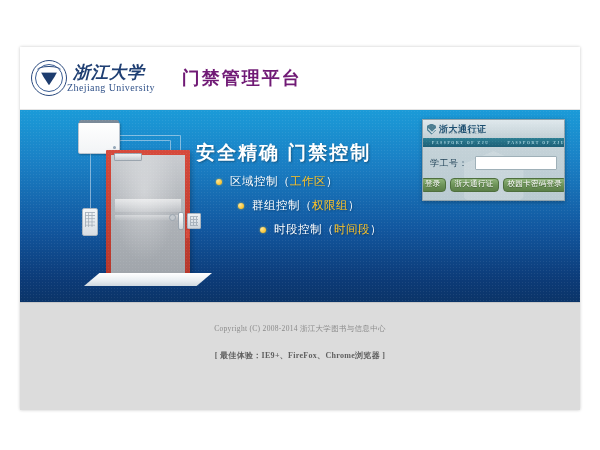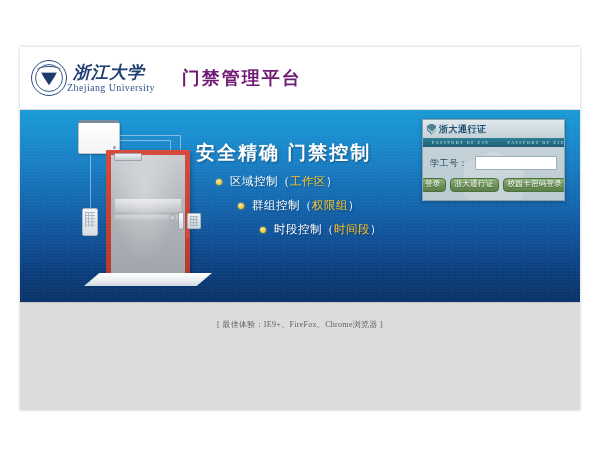--- a/index.html
+++ b/index.html
@@ -259,21 +259,21 @@
     position:relative;height:108px;
     background:#dcdcdc;
     border-top:1px solid #c8c8c8;
     text-align:center;
   }
   .footer-copy{
     padding-top:21px;font-size:7.5px;color:#8a8a8a;letter-spacing:.3px;
     font-family:"Liberation Serif","DejaVu Serif",serif;
   }
   .footer-browser{
-    padding-top:16px;font-size:8px;color:#5f5f5f;font-weight:normal;
+    padding-top:16px;font-size:8px;color:#5f5f5f;font-weight:bold;
     letter-spacing:.3px;
     font-family:"Liberation Serif","DejaVu Serif",serif;
   }
 </style>
 </head>
 <body>
 
 <div class="page-frame">
 
   <div class="site-header">
@@ -371,16 +371,17 @@
           <button class="btn">登录</button>
           <button class="btn">浙大通行证</button>
           <button class="btn">校园卡密码登录</button>
         </div>
       </div>
     </div>
 
   </div>
 
   <div class="footer">
+    <div class="footer-copy">Copyright (C) 2008-2014 浙江大学图书与信息中心</div>
     <div class="footer-browser">[ 最佳体验：IE9+、FireFox、Chrome浏览器 ]</div>
   </div>
 
 </div>
 
 </body></html>

